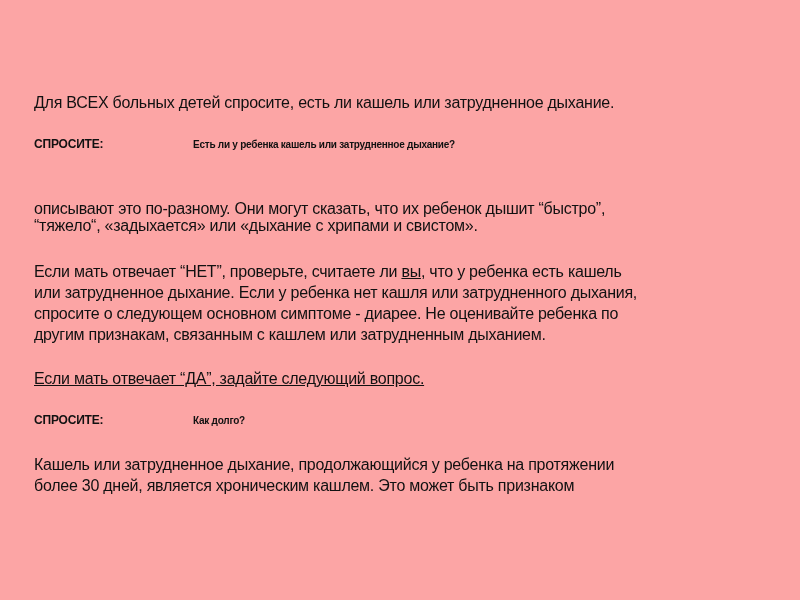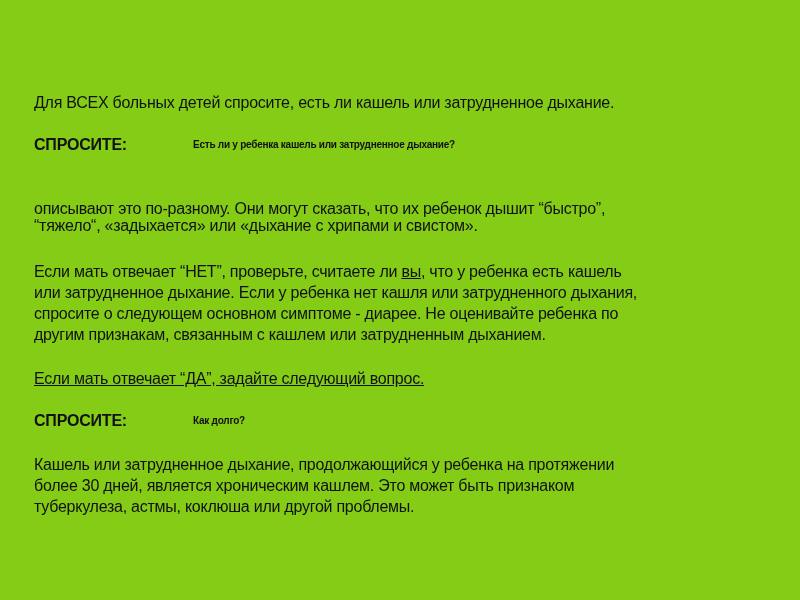--- a/index.html
+++ b/index.html
@@ -12,35 +12,35 @@
       height: 600px;
       position: relative;
       overflow: hidden;
       font-family: "Liberation Sans", sans-serif;
       color: #111111;
     }
     .slide {
       position: absolute;
       left: 0; top: 0;
       width: 800px; height: 600px;
-      background: #84cc16;
+      background: #fca5a5;
     }
     .line {
       position: absolute;
       left: 34px;
       font-size: 16px;
       line-height: 21px;
       white-space: nowrap;
       letter-spacing: -0.25px;
       transform-origin: left top;
     }
     .ask-label {
       position: absolute;
       left: 34px;
-      font-size: 16px;
+      font-size: 12px;
       font-weight: bold;
       line-height: 21px;
       white-space: nowrap;
       letter-spacing: -0.2px;
     }
     .ask-text {
       position: absolute;
       left: 193px;
       font-size: 10px;
       font-weight: bold;
@@ -68,15 +68,14 @@
   <div class="line" style="top:303px;">спросите о следующем основном симптоме - диарее. Не оценивайте ребенка по</div>
   <div class="line" style="top:324px;">другим признакам, связанным с кашлем или затрудненным дыханием.</div>
 
   <div class="line" style="top:368px;text-decoration:underline;">Если мать отвечает “ДА”, задайте следующий вопрос.</div>
 
   <div class="ask-label" style="top:410px;">СПРОСИТЕ:</div>
   <div class="ask-text" style="top:410px;">Как долго?</div>
 
   <div class="line" style="top:454px;">Кашель или затрудненное дыхание, продолжающийся у ребенка на протяжении</div>
   <div class="line" style="top:475px;">более 30 дней, является хроническим кашлем. Это может быть признаком</div>
-  <div class="line" style="top:496px;">туберкулеза, астмы, коклюша или другой проблемы.</div>
 
 </div>
 
 </body></html>

